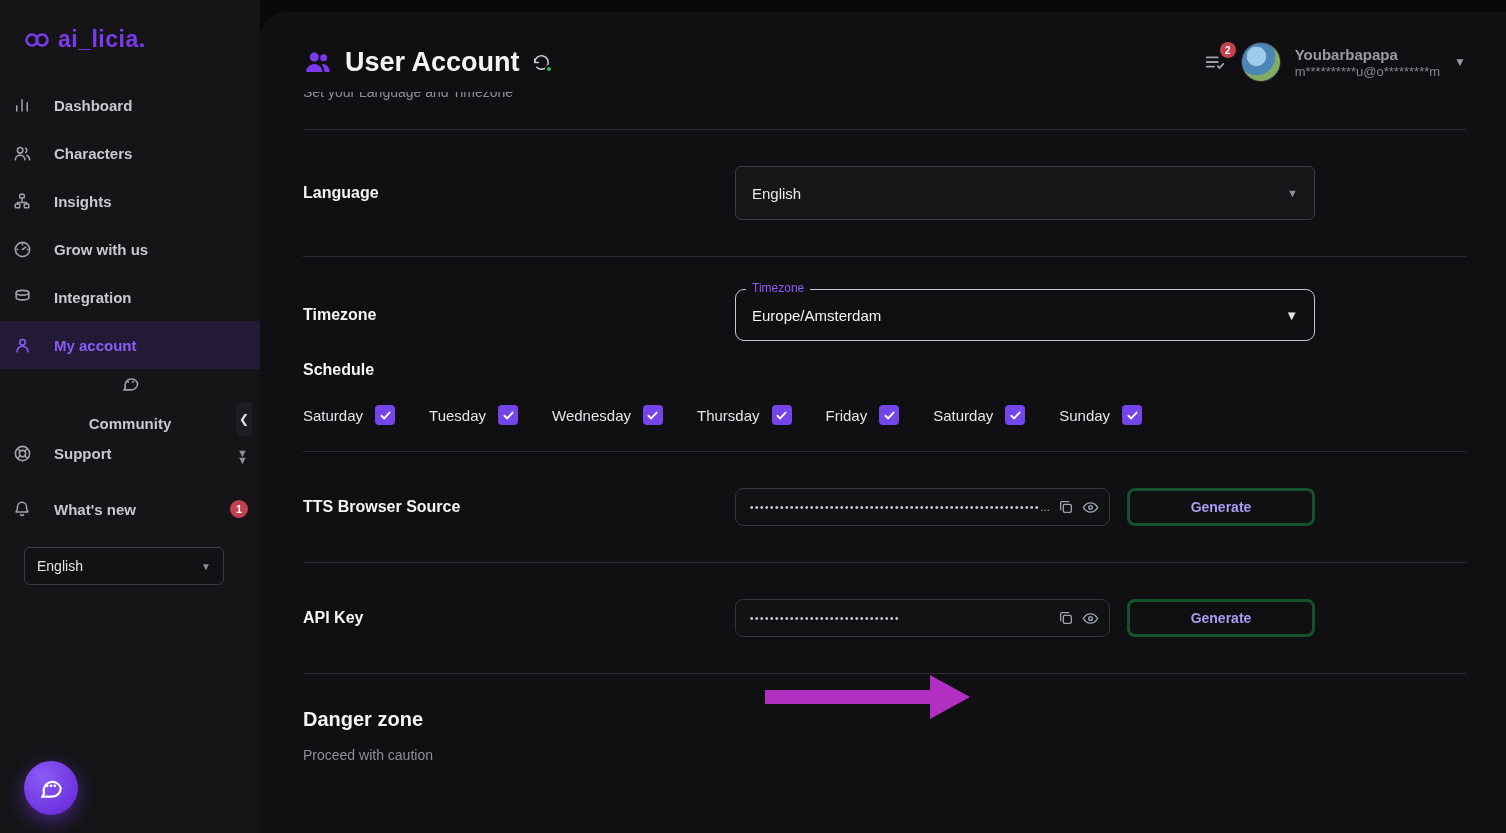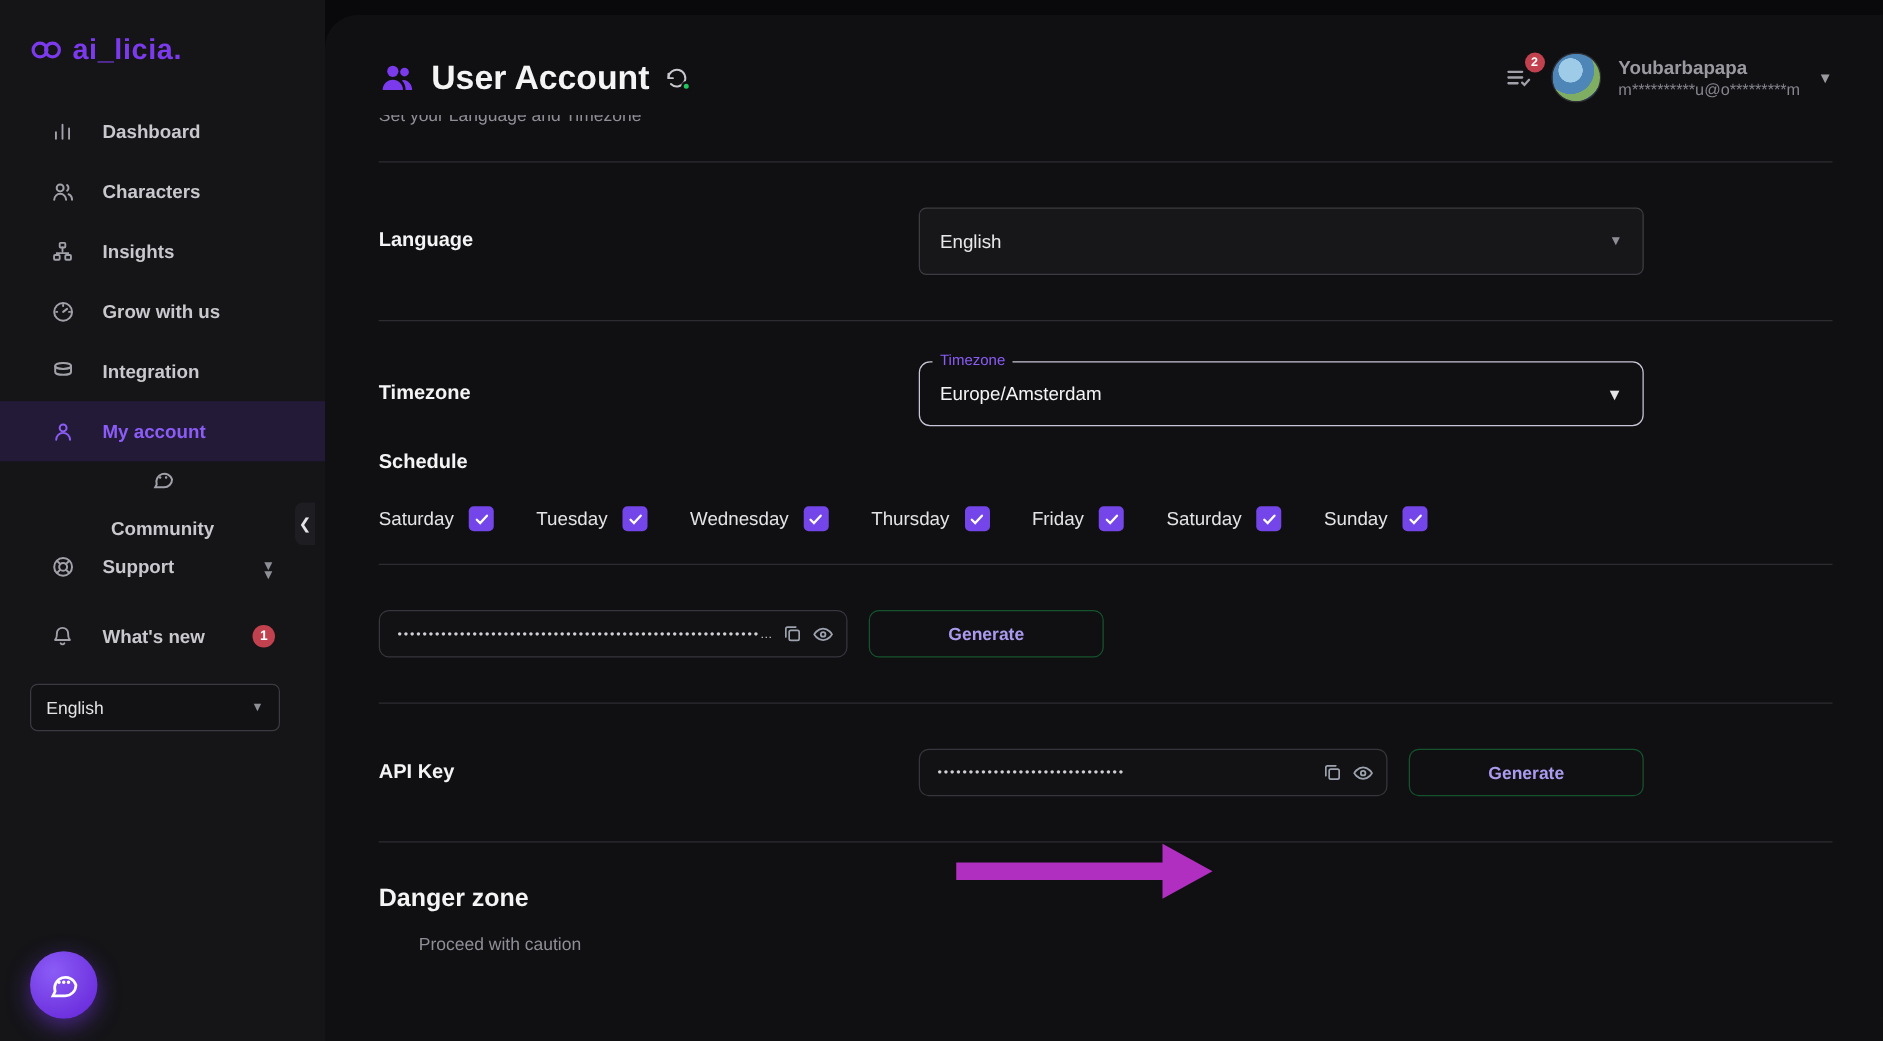--- a/index.html
+++ b/index.html
@@ -6,21 +6,21 @@
   html,body { width:1506px; height:833px; overflow:hidden; background:#09090b;
     font-family:"Liberation Sans","DejaVu Sans",sans-serif; }
 
   
   .sidebar { position:absolute; left:0; top:0; width:260px; height:833px;
     background:#151518; z-index:5; }
   .logo { display:flex; align-items:center; gap:8px; padding:26px 0 0 24px;
     color:#7c3aed; font-size:23px; font-weight:bold; letter-spacing:.5px; }
   .nav { margin-top:28px; }
   .nav-item { position:relative; display:flex; align-items:center; gap:22px;
-    height:48px; padding:0 40px; color:#c8c8cd; font-size:15px; font-weight:600;
+    height:48px; padding:0 12px; color:#c8c8cd; font-size:15px; font-weight:600;
     cursor:pointer; }
   .nav-item .nicon { width:20px; height:20px; display:flex; align-items:center;
     justify-content:center; color:#a1a1aa; flex:0 0 20px; }
   .nav-item.active { background:#231a38; color:#8b5cf6; }
   .nav-item.active .nicon { color:#8b5cf6; }
   .chev-exp { margin-left:auto; color:#8e8e96; font-size:11px; }
   .badge-red { margin-left:auto; background:#c2414e; color:#fff; font-size:11px;
     font-weight:bold; width:18px; height:18px; border-radius:50%;
     display:flex; align-items:center; justify-content:center; }
   .collapse-handle { position:absolute; left:236px; top:402px; width:16px; height:34px;
@@ -89,35 +89,35 @@
 
   .key-ctrl { display:flex; align-items:center; gap:17px; }
   .masked-input { position:relative; width:375px; height:38px; background:#121215;
     border:1px solid #36363c; border-radius:8px; display:flex; align-items:center;
     padding:0 58px 0 14px; cursor:text; }
   .dots { color:#cfcfd4; font-size:10px; letter-spacing:1.5px; white-space:nowrap;
     overflow:hidden; text-overflow:ellipsis; width:100%; }
   .field-icons { position:absolute; right:10px; top:0; height:100%; display:flex;
     align-items:center; gap:8px; color:#9ca3af; }
   .field-icons .ic { cursor:pointer; display:flex; }
-  .gen-btn { width:188px; height:38px; background:transparent; border:1px solid #14532d;
+  .gen-btn { width:188px; height:38px; background:transparent; border:3px solid #14532d;
     border-radius:8px; color:#ab9bef; font-size:14px; font-weight:bold;
     font-family:inherit; cursor:pointer; }
 
   .arrow-wrap { position:absolute; left:505px; top:663px; width:205px; height:44px;
     pointer-events:none; }
   .arrow-wrap .shaft { position:absolute; left:0; top:15px; width:167px; height:14px;
     background:#b02fc0; }
   .arrow-wrap .head { position:absolute; left:165px; top:0; width:0; height:0;
     border-top:22px solid transparent; border-bottom:22px solid transparent;
     border-left:40px solid #b02fc0; }
 
   .danger { padding:34px 0 0 0; }
   .danger-title { color:#f4f4f5; font-size:20px; font-weight:bold; }
-  .danger-sub { margin-top:16px; color:#8e8e96; font-size:14px;margin-left:32px; }
+  .danger-sub { margin-top:16px; color:#8e8e96; font-size:14px; }
 
   svg { display:block; }
 </style>
 </head>
 <body>
 
 <aside class="sidebar">
   <div class="logo">
     <span>
       <svg width="26" height="20" viewBox="0 0 26 20" fill="none" stroke="#7c3aed" stroke-width="2.6">
@@ -362,20 +362,21 @@
               <svg width="13" height="13" viewBox="0 0 24 24" fill="none" stroke="#fff" stroke-width="3.4" stroke-linecap="round">
                 <path d="M4.5 12.5l5 5 10-11"></path>
               </svg>
             </span>
         </span>
       </div>
     </div>
     <div class="divider"></div>
 
     <div class="row">
+      <div class="row-label">TTS Browser Source</div>
       <div class="ctrl-col key-ctrl">
         <div class="masked-input">
           <span class="dots">•••••••••••••••••••••••••••••••••••••••••••••••••••••••••••••</span>
           <span class="field-icons">
             <span class="ic">
               <svg width="16" height="16" viewBox="0 0 24 24" fill="none" stroke="currentColor" stroke-width="2" stroke-linecap="round">
                   <rect x="8" y="8" width="12" height="12" rx="2"></rect>
                   <path d="M4 16V6a2 2 0 0 1 2-2h10"></path>
                 </svg>
             </span>

